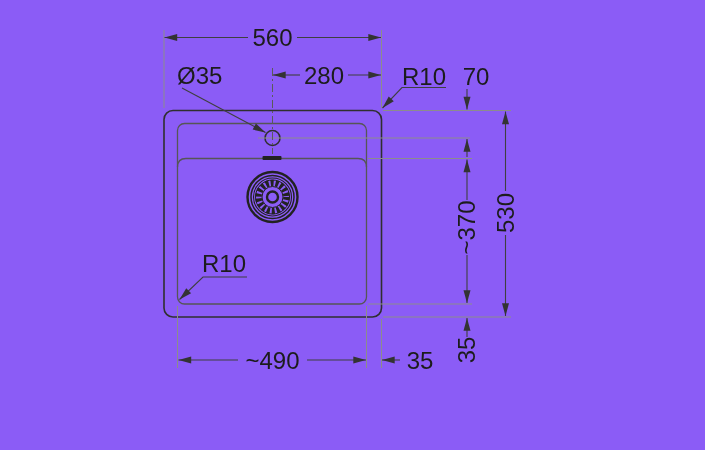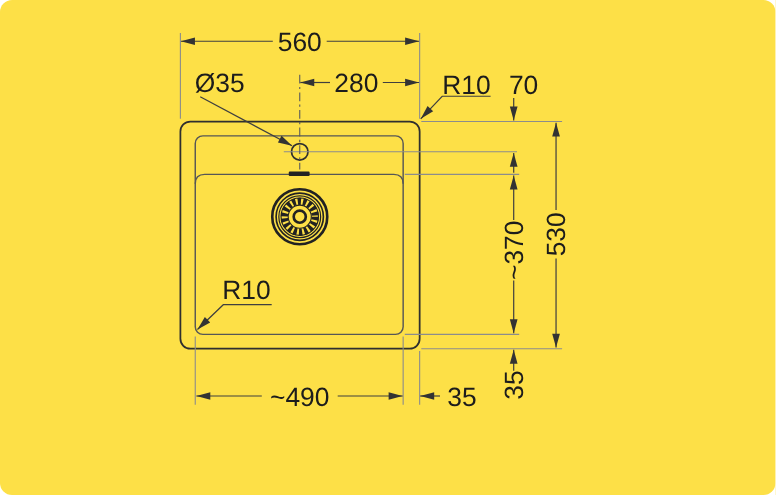--- a/index.html
+++ b/index.html
@@ -1,16 +1,16 @@
 <!DOCTYPE html>
 <html><head>
 <meta charset="utf-8">
 <style>
   html,body{margin:0;padding:0;background:#ffffff;}
-  .page{width:705px;height:450px;background:#fde047;position:relative;overflow:hidden;border-radius:11px;}
+  .page{width:705px;height:450px;background:#8b5cf6;position:relative;overflow:hidden;}
   svg{display:block;}
   text{font-family:"Liberation Sans", sans-serif;font-size:24px;fill:#1c1c1c;}
   .outline{stroke:#2f2f2f;stroke-width:1.6;fill:none;}
   .inner{stroke:#565656;stroke-width:1.3;fill:none;}
   .dim{stroke:#3f3f3f;stroke-width:1.1;fill:none;}
   .ext{stroke:#8c8c8c;stroke-width:1;fill:none;}
   .cline{stroke:#5a5a5a;stroke-width:1;fill:none;stroke-dasharray:8 3 2 3;}
   .drain{stroke:#222222;fill:none;}
 </style>
 </head>

